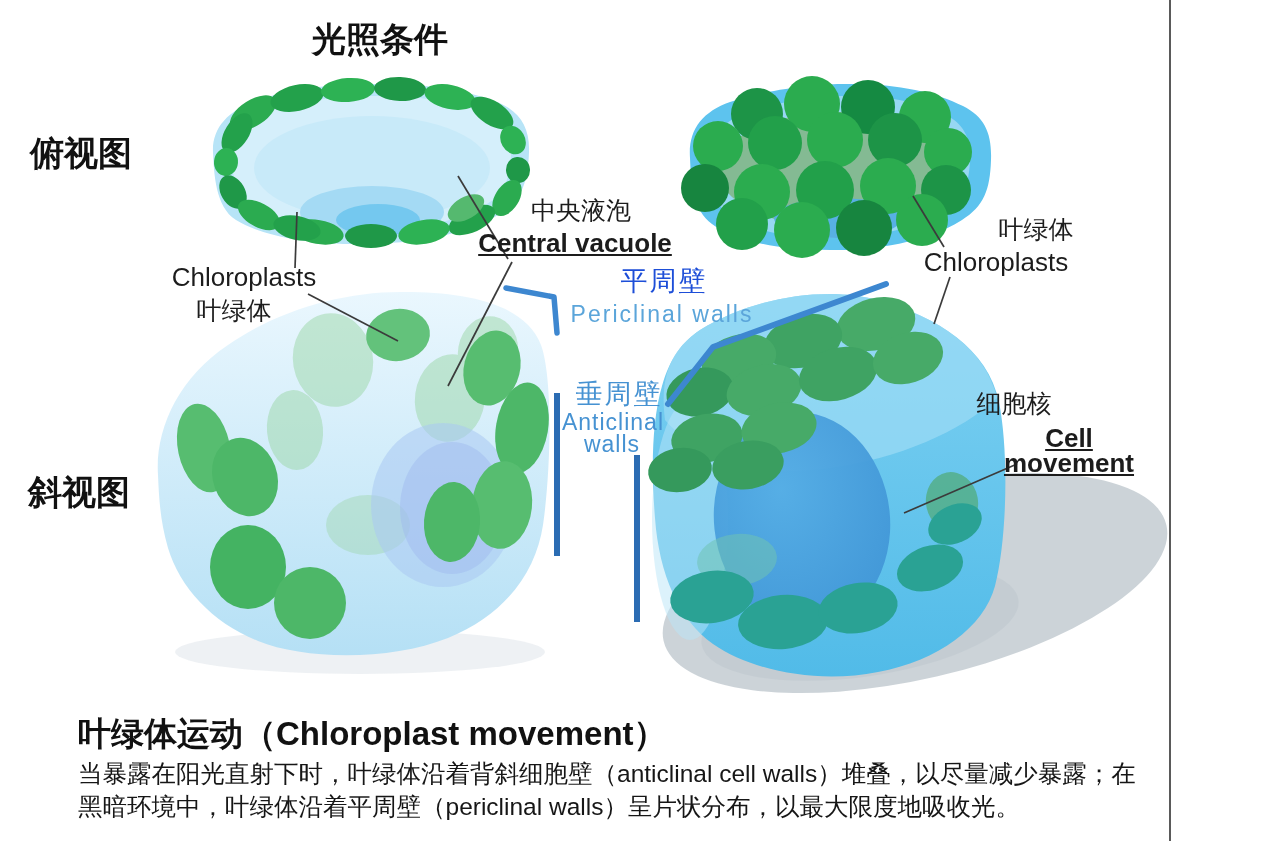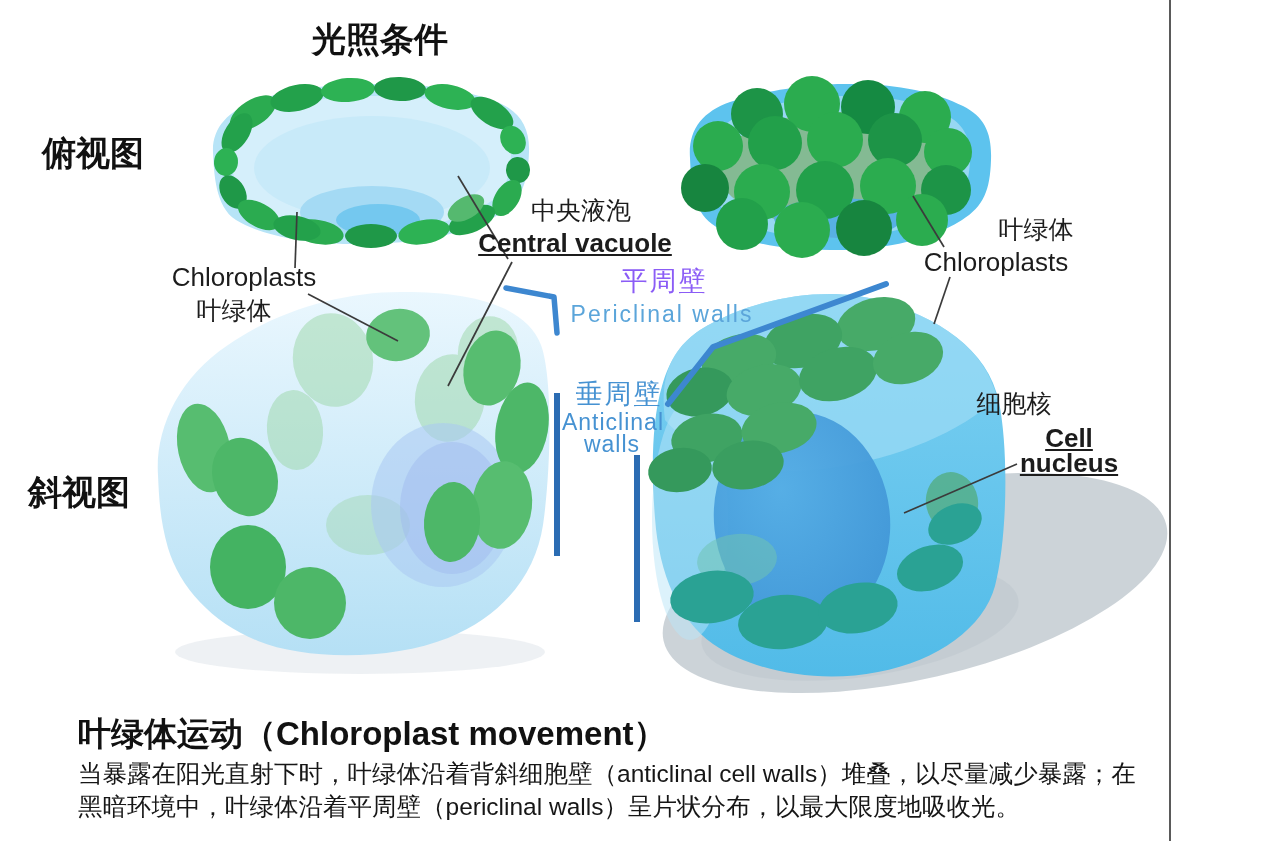--- a/index.html
+++ b/index.html
@@ -180,41 +180,41 @@
     <g fill="none">
       <polyline points="506,288 554,297 557,333" stroke="#3d87d0" stroke-width="5.5" stroke-linejoin="round" stroke-linecap="round"></polyline>
       <polyline points="668,404 713,347 886,284" stroke="#3d87d0" stroke-width="6" stroke-linejoin="round" stroke-linecap="round"></polyline>
       <line x1="557" y1="393" x2="557" y2="556" stroke="#2b6cb3" stroke-width="6"></line>
       <line x1="637" y1="455" x2="637" y2="622" stroke="#2b6cb3" stroke-width="6"></line>
     </g>
   </svg>
 
   <div class="lbl hdr center" style="left:380px;top:21px">光照条件</div>
 
-  <div class="lbl rowlbl" style="left:42px;top:135px">俯视图</div>
+  <div class="lbl rowlbl" style="left:30px;top:135px">俯视图</div>
   <div class="lbl rowlbl" style="left:28px;top:474px">斜视图</div>
 
   <div class="lbl en-bold center" style="left:244px;top:263px">Chloroplasts</div>
   <div class="lbl zh center" style="left:234px;top:297px">叶绿体</div>
 
   <div class="lbl zh center" style="left:581px;top:197px">中央液泡</div>
   <div class="lbl en-semi center" style="left:575px;top:229px">Central vacuole</div>
 
-  <div class="lbl blue-zh center" style="left:664px;top:267px;color:#8b5cf6">平周壁</div>
+  <div class="lbl blue-zh center" style="left:664px;top:267px;color:#1d4ed8">平周壁</div>
   <div class="lbl blue-en center" style="left:662px;top:302px;color:#5ba5da">Periclinal walls</div>
 
   <div class="lbl blue-zh center" style="left:619px;top:380px;color:#4692d2">垂周壁</div>
   <div class="lbl blue-en center" style="left:613px;top:410px;color:#4692d2;letter-spacing:1px">Anticlinal</div>
   <div class="lbl blue-en center" style="left:612px;top:432px;color:#4692d2;letter-spacing:1px">walls</div>
 
   <div class="lbl zh center" style="left:1036px;top:216px">叶绿体</div>
   <div class="lbl en-bold center" style="left:996px;top:248px">Chloroplasts</div>
 
   <div class="lbl zh center" style="left:1014px;top:390px">细胞核</div>
   <div class="lbl en-semi center" style="left:1069px;top:424px">Cell</div>
-  <div class="lbl en-semi center" style="left:1069px;top:449px">nucleus</div>
+  <div class="lbl en-semi center" style="left:1069px;top:449px">movement</div>
 
   <div class="cap-title" style="left:78px;top:712px">叶绿体运动（Chloroplast movement）</div>
   <div class="cap-body" style="left:78px;top:757px">当暴露在阳光直射下时，叶绿体沿着背斜细胞壁（anticlinal cell walls）堆叠，以尽量减少暴露；在</div>
   <div class="cap-body" style="left:78px;top:790px">黑暗环境中，叶绿体沿着平周壁（periclinal walls）呈片状分布，以最大限度地吸收光。</div>
 
   <div id="edge-line"></div>
 </div>
 
 </body></html>

